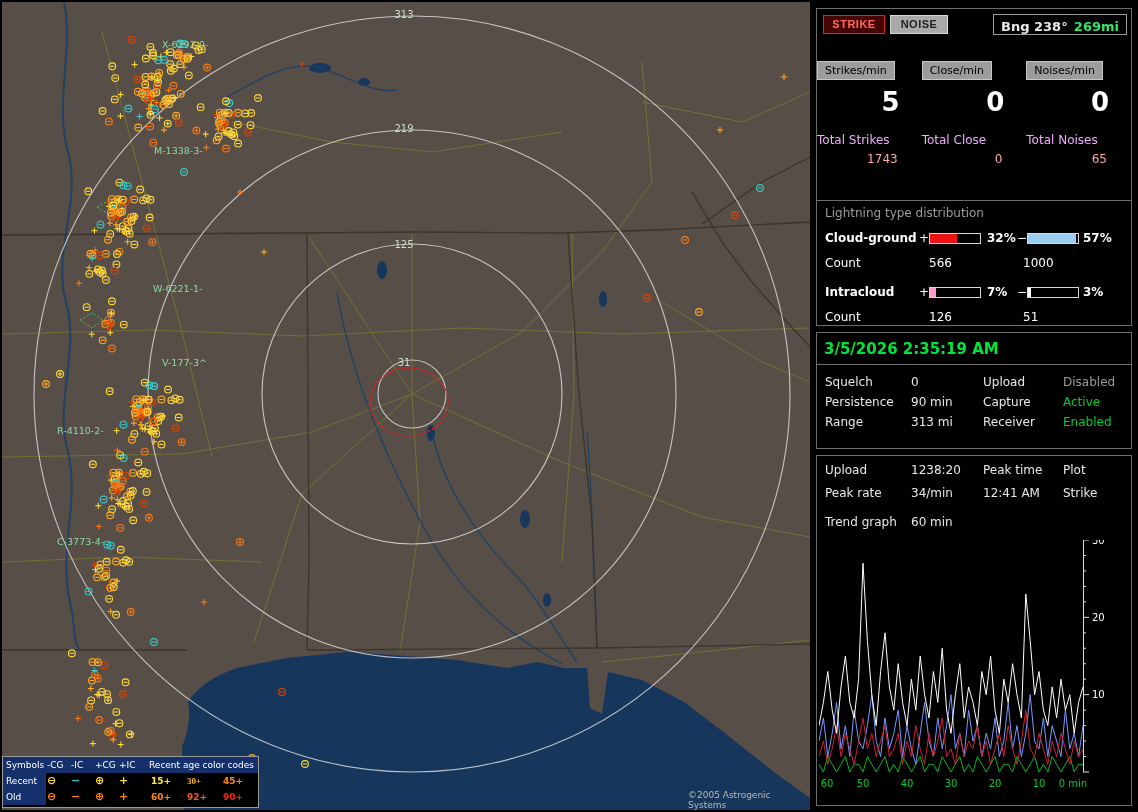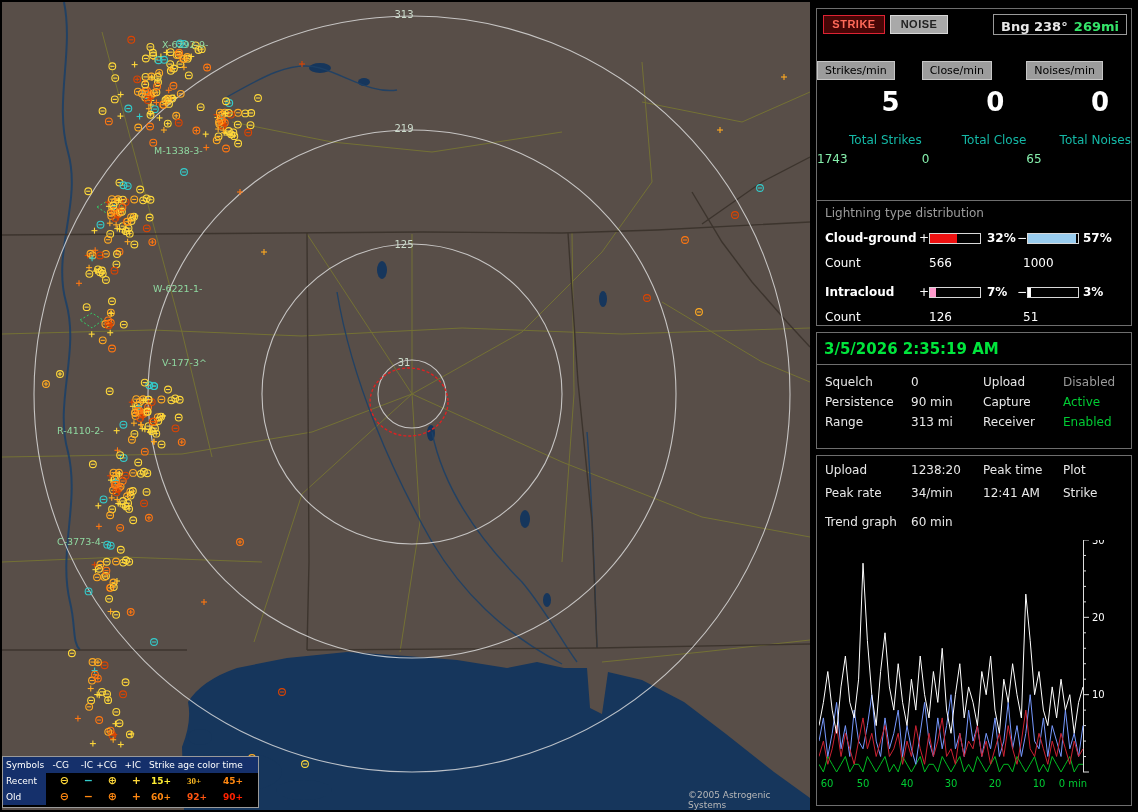--- a/index.html
+++ b/index.html
@@ -11,21 +11,21 @@
 .map-svg{position:absolute;left:0;top:0}
 .station-label{font-size:9.5px;fill:#8fd8a0}
 .ring-label{font-size:10px;fill:#ccdccc;text-anchor:middle}
 .map-copyright{position:absolute;left:686px;top:788px;font-size:9px;color:#b8b8b8;z-index:4}
 
 .map-legend{position:absolute;left:0;bottom:2px;width:257px;height:52px;background:#000;border:1px solid #9a9a9a;font-size:9px;color:#fff;z-index:5}
 .leg-row{position:relative;height:16px;line-height:16px}
 .leg-row.head{background:#15306b;height:16px}
 .leg-row:not(.head)::before{content:"";position:absolute;left:0;top:0;bottom:0;width:43px;background:#15306b}
 .leg-lbl{position:absolute;left:3px;width:40px}
-.leg-col{position:absolute;width:22px;text-align:right}
+.leg-col{position:absolute;width:22px;text-align:left}
 .leg-c0{left:44px}.leg-c1{left:68px}.leg-c2{left:92px}.leg-c3{left:116px}
 .leg-title{position:absolute;left:146px}
 .sym{font-size:11px;font-weight:bold}
 .age{position:absolute;width:34px;font-weight:bold}
 .age0{left:148px}.age1{left:184px}.age2{left:220px}
 
 
 .panel{position:absolute;left:816px;top:0;width:318px;height:812px;color:#e8e8e8;font-size:12px}
 .pbox{position:absolute;left:0;width:316px;border:1px solid #6e6e6e;background:#000}
 #box1{top:8px;height:318px}
@@ -37,23 +37,23 @@
 #noise-btn{left:73px;width:58px;background:#a9a9a9;border:1px solid #d8d8d8;color:#222;letter-spacing:.5px}
 .bng-box{position:absolute;top:5px;left:176px;width:134px;height:21px;border:1px solid #9a9a9a;display:flex;justify-content:space-between;align-items:flex-end;padding:0 7px;font-size:13px;font-weight:bold;background:#000}
 .bng-dist{color:#35e56a}
 
 .prow{position:absolute;left:0;width:100%;display:grid;grid-template-columns:1fr 1fr 1fr}
 .chips{top:54px}
 .chip{margin:0 auto;background:#9c9c9c;color:#000;font-size:11px;padding:2px 7px;border:1px solid #c6c6c6;white-space:nowrap}
 .numbers{top:78px}
 .numbers span{text-align:right;padding-right:22px;font-size:26px;font-weight:bold;color:#fff}
 .totlabels{top:124px}
-.totlabels span{text-align:right;font-size:12px;color:#14b8a6}
+.totlabels span{text-align:left;font-size:12px;color:#f0abfc}
 .totvals{top:143px}
-.totvals span{text-align:left;padding-right:24px;color:#86efac}
+.totvals span{text-align:right;padding-right:24px;color:#fca5a5}
 
 .hr{position:absolute;left:0;width:100%;border-top:1px solid #6e6e6e}
 .hr1{top:191px}
 .dist-title{position:absolute;top:197px;left:8px;color:#9c9c9c}
 .dist-row{position:absolute;left:0;width:100%;height:15px}
 .dr1{top:222px}.dr2{top:276px}
 .cnt-row{position:absolute;left:0;width:100%;height:15px}
 .cr1{top:247px}.cr2{top:301px}
 .dl{position:absolute;left:8px;font-weight:bold;color:#fff}
 .sg1{position:absolute;left:102px;color:#fff}
@@ -1848,21 +1848,21 @@
 
     <div class="map-copyright">©2005 Astrogenic Systems</div>
 
     <div class="map-legend">
       <div class="leg-row head">
         <span class="leg-lbl">Symbols</span>
         <span class="leg-col leg-c0">-CG</span>
         <span class="leg-col leg-c1">-IC</span>
         <span class="leg-col leg-c2">+CG</span>
         <span class="leg-col leg-c3">+IC</span>
-        <span class="leg-title">Strike age color time</span>
+        <span class="leg-title">Recent age color codes</span>
       </div>
       <div class="leg-row">
         <span class="leg-lbl">Recent</span>
         <span class="leg-col leg-c0 sym" style="color: rgb(255, 216, 58);">⊖</span>
         <span class="leg-col leg-c1 sym" style="color: rgb(51, 204, 204);">−</span>
         <span class="leg-col leg-c2 sym" style="color: rgb(255, 216, 58);">⊕</span>
         <span class="leg-col leg-c3 sym" style="color: rgb(255, 216, 58);">+</span>
         <span class="age age0" style="color: rgb(255, 238, 51);">15+</span>
         <span class="age age1" style="color: rgb(255, 187, 34); font-family: Liberation Serif, serif;">30+</span>
         <span class="age age2" style="color: rgb(255, 136, 17);">45+</span>

